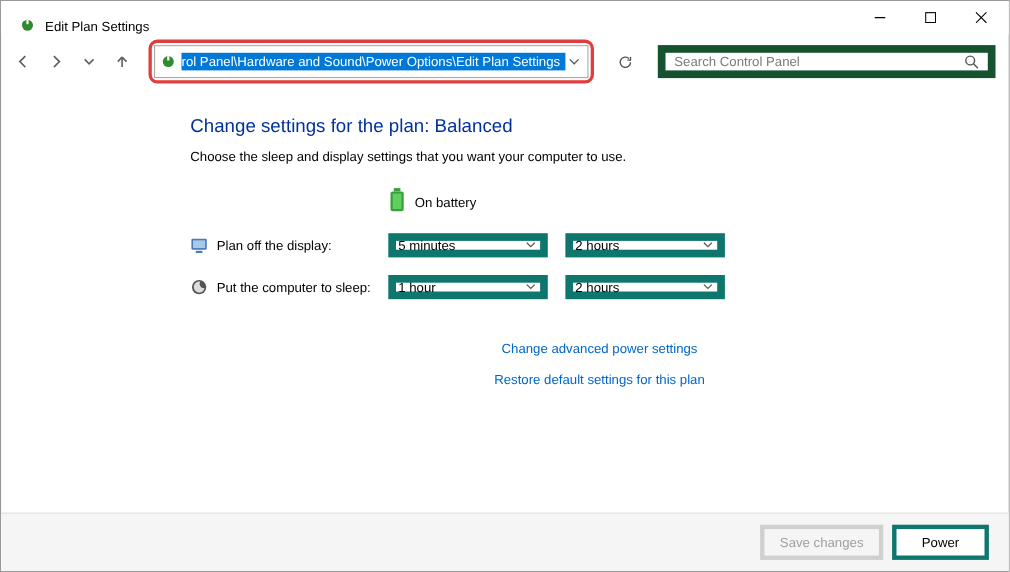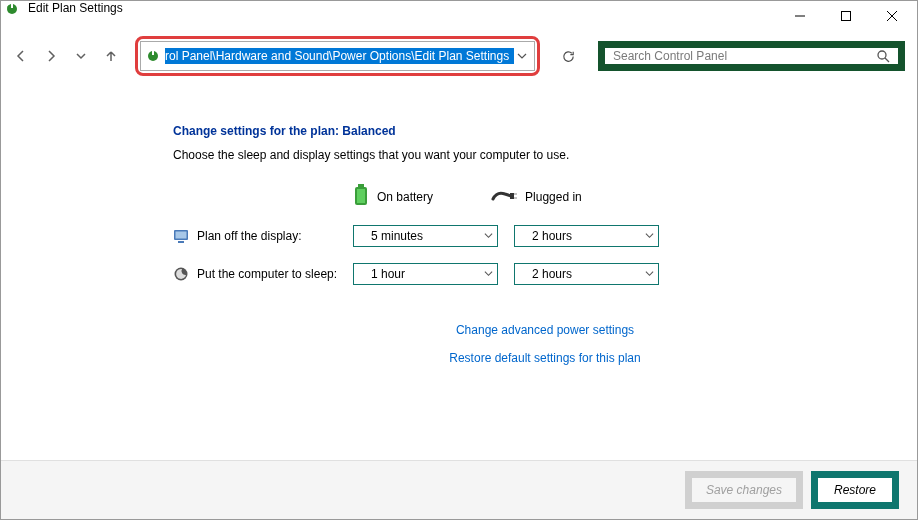--- a/index.html
+++ b/index.html
@@ -1,20 +1,20 @@
 <!DOCTYPE html>
 <html><head>
   <meta charset="utf-8">
   <style>
     * { box-sizing: border-box; margin: 0; padding: 0; }
     body { font-family: 'Segoe UI', Tahoma, sans-serif; font-size: 12px; background: #fff; color: #000; }
     .window { width: 918px; height: 520px; border: 1px solid #999; display: flex; flex-direction: column; background: #fff; }
     
     
-    .titlebar { height: 30px; display: flex; align-items: flex-start; padding: 0 2px 0 3px; background: #fff; }
+    .titlebar { height: 30px; display: flex; align-items: flex-end; padding: 0 2px 0 16px; background: #fff; }
     .titlebar .app-icon { width: 16px; height: 16px; margin-right: 8px; }
     .titlebar .title { flex: 1; font-size: 12px; }
     .titlebar .win-controls { display: flex; }
     .titlebar .win-btn { width: 46px; height: 30px; display: flex; align-items: center; justify-content: center; }
     .titlebar .win-btn svg { width: 10px; height: 10px; }
     
     
     .navrow { height: 50px; display: flex; align-items: center; padding: 8px 12px; gap: 8px; }
     .nav-btns { display: flex; align-items: center; gap: 14px; margin-right: 8px; }
     .nav-arrow { width: 16px; height: 16px; display: flex; align-items: center; justify-content: center; color: #606060; }
@@ -27,39 +27,39 @@
     
     .refresh-btn { width: 28px; height: 30px; display: flex; align-items: center; justify-content: center; margin-left: 6px; color: #505050; }
     
     .search-box { flex: 1; height: 30px; border: 7px solid #14532d; display: flex; align-items: center; padding: 0 8px; margin-left: 8px; }
     .search-box input { flex: 1; border: none; outline: none; font-size: 12px; font-family: inherit; color: #000; }
     .search-box input::placeholder { color: #7a7a7a; }
     .search-icon { width: 14px; height: 14px; color: #555; }
     
     
     .content { flex: 1; padding: 24px 0 0 172px; position: relative; }
-    .heading { color: #003399; font-size: 12px; font-weight: 700; margin-bottom: 10px; margin-top: 19px; }
+    .heading { color: #003399; font-size: 17px; font-weight: 400; margin-bottom: 10px; }
     .subtext { font-size: 12px; margin-bottom: 22px; }
     
     .cols { display: flex; margin-left: 180px; gap: 58px; margin-bottom: 16px; }
     .col-head { display: flex; align-items: center; gap: 8px; font-size: 12px; }
     
     .row { display: flex; align-items: center; margin-bottom: 16px; }
     .row .row-icon { width: 16px; height: 16px; margin-right: 8px; }
     .row .row-label { width: 156px; font-size: 12px; }
     .row .selects { display: flex; gap: 16px; }
-    .select { width: 145px; height: 22px; border: 1px solid #0f766e; display: flex; align-items: center; padding: 0 17px; font-size: 12px; background: #fff; position: relative; }
+    .select { width: 145px; height: 22px; border: 7px solid #0f766e; display: flex; align-items: center; padding: 0 2px; font-size: 12px; background: #fff; position: relative; }
     .select .sel-chev { position: absolute; right: 4px; color: #555; }
     
     .links { margin-top: 38px; }
     .link { color: #0066cc; font-size: 12px; display: block; margin-bottom: 14px; cursor: pointer; text-align: center; }
     
     
     .footer { border-top: 1px solid #e0e0e0; padding: 10px 18px; display: flex; justify-content: flex-end; gap: 8px; background: #f5f5f5; }
-    .btn { min-width: 88px; height: 24px; border: 7px solid #0f766e; background: #e1e1e1; font-size: 12px; display: flex; align-items: center; justify-content: center; padding: 12px 14px; font-style: italic; }
+    .btn { min-width: 88px; height: 24px; border: 4px solid #0f766e; background: #e1e1e1; font-size: 12px; display: flex; align-items: center; justify-content: center; padding: 12px 14px; }
     .btn.disabled { color: #a0a0a0; background: #f5f5f5; border-color: #d0d0d0; }
     .btn.cancel { background: #fff; }
   </style>
 </head>
 <body>
 
 <div class="window">
 
   <div class="titlebar">
     <span class="app-icon">
@@ -154,29 +154,20 @@
 
     <div class="cols">
       <div class="col-head">
         <span><svg width="16" height="22" viewBox="0 0 16 22">
               <rect x="5" y="0" width="6" height="3" fill="#3a9e3a"></rect>
               <rect x="2" y="3" width="12" height="18" rx="2" fill="#3a9e3a"></rect>
               <rect x="4" y="5" width="8" height="14" fill="#5fcf5f"></rect>
             </svg></span>
         <span>On battery</span>
       </div>
-      <div class="col-head">
-        <span><svg width="26" height="16" viewBox="0 0 26 16">
-              <path d="M2 12 Q6 4 14 7 L20 9" fill="none" stroke="#333" stroke-width="3" stroke-linecap="round"></path>
-              <rect x="19" y="6" width="4" height="6" fill="#333"></rect>
-              <line x1="23" y1="7" x2="26" y2="7" stroke="#888" stroke-width="1"></line>
-              <line x1="23" y1="11" x2="26" y2="11" stroke="#888" stroke-width="1"></line>
-            </svg></span>
-        <span>Plugged in</span>
-      </div>
     </div>
 
     <div class="row">
       <span class="row-icon"><svg viewBox="0 0 16 16">
             <rect x="1" y="2" width="14" height="10" rx="1" fill="#4a7ab8"></rect>
             <rect x="2.5" y="3.5" width="11" height="7" fill="#a8c8e8"></rect>
             <rect x="5" y="13" width="6" height="2" fill="#4a7ab8"></rect>
           </svg></span>
       <span class="row-label">Plan off the display:</span>
       <div class="selects">
@@ -218,15 +209,15 @@
     </div>
 
     <div class="links">
       <a class="link">Change advanced power settings</a>
       <a class="link">Restore default settings for this plan</a>
     </div>
   </div>
 
   <div class="footer">
     <div class="btn disabled">Save changes</div>
-    <div class="btn cancel">Restore</div>
+    <div class="btn cancel">Power</div>
   </div>
 </div>
 
 </body></html>

